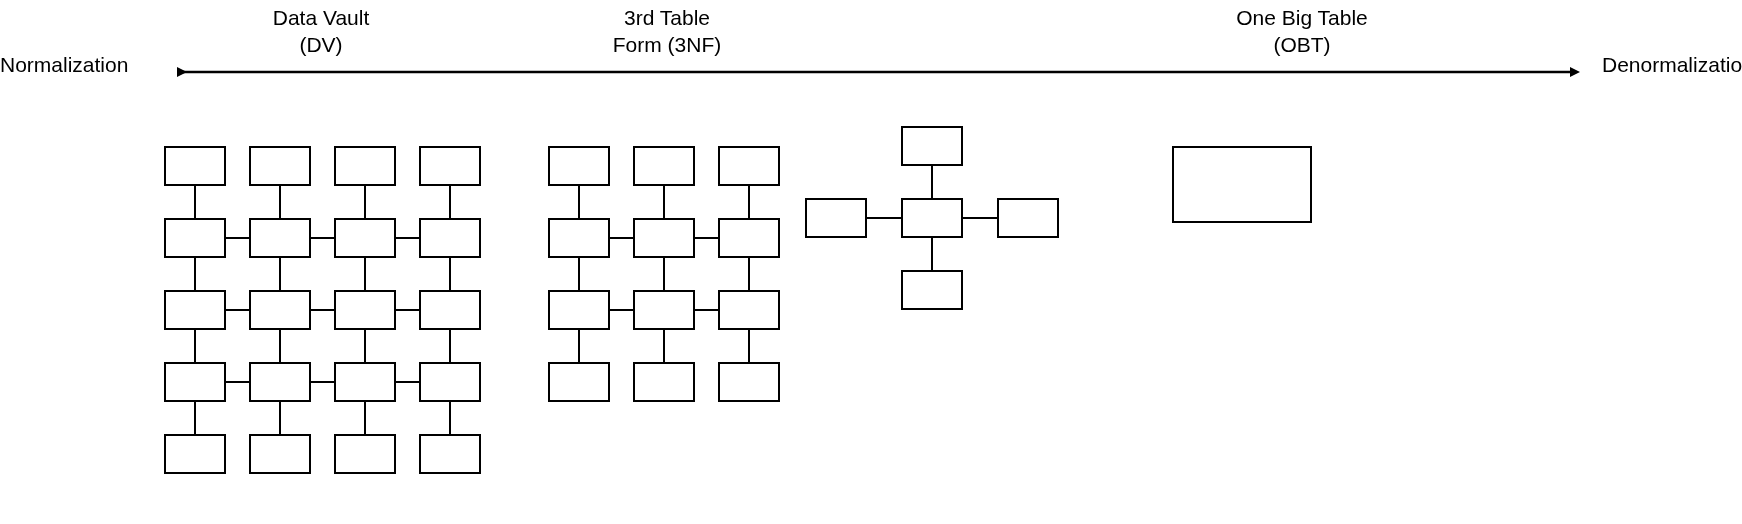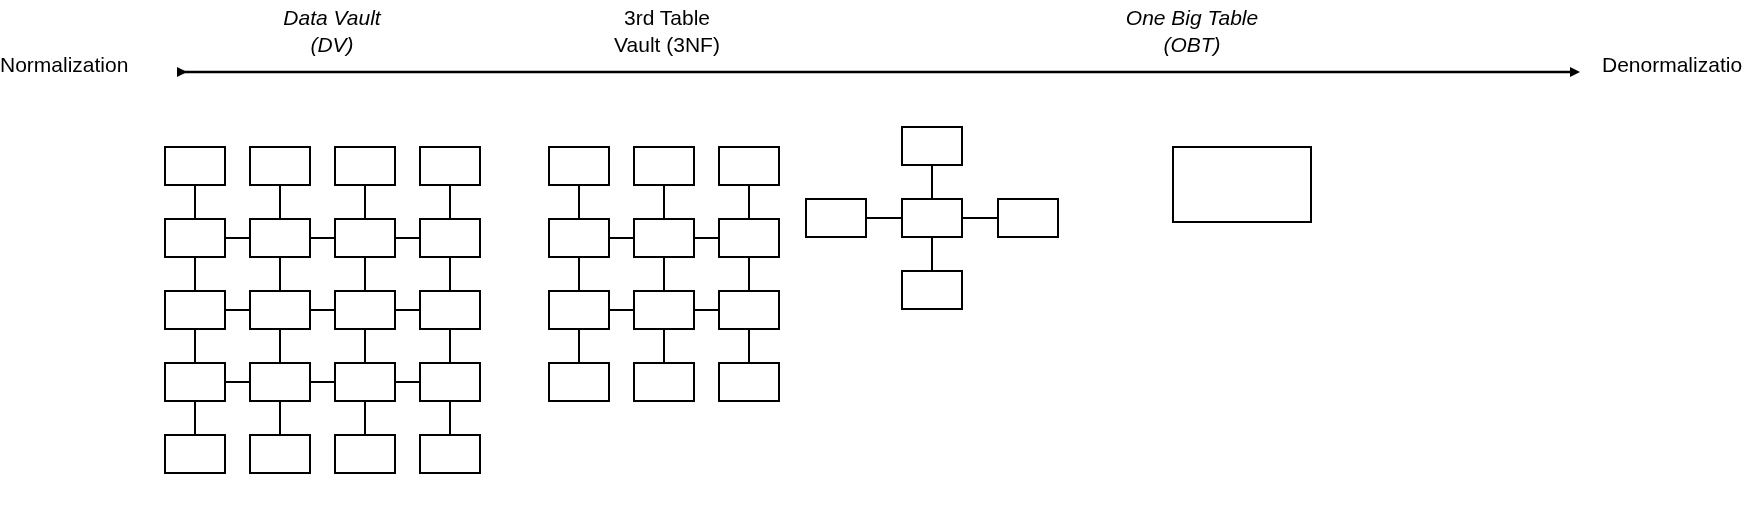--- a/index.html
+++ b/index.html
@@ -83,29 +83,29 @@
       <marker id="arrowR" markerWidth="12" markerHeight="12" refX="0" refY="5" orient="auto" markerUnits="userSpaceOnUse">
         <path d="M0,0 L0,10 L10,5 z" fill="#000"></path>
       </marker>
     </defs>
     <line id="axis-line" x1="177" y1="72" x2="1570" y2="72" stroke="#000" stroke-width="2.6" marker-start="url(#arrowL)" marker-end="url(#arrowR)"></line>
   </svg>
 
   <div class="axis-label" id="axis-label-left">Normalization</div>
   <div class="axis-label" id="axis-label-right">Denormalization</div>
 
-  <div class="stage-label" style="left:332px; top:4px;font-style:italic;">
+  <div class="stage-label" style="left:321px; top:4px;">
     <span>Data Vault</span>
     <span class="l2">(DV)</span>
   </div>
   <div class="stage-label" style="left:667px; top:4px;">
     <span>3rd Table</span>
-    <span class="l2">Vault (3NF)</span>
+    <span class="l2">Form (3NF)</span>
   </div>
-  <div class="stage-label" style="left:1192px; top:4px;font-style:italic;">
+  <div class="stage-label" style="left:1302px; top:4px;">
     <span>One Big Table</span>
     <span class="l2">(OBT)</span>
   </div>
 
   <div id="schemas">
       <div class="node" style="left: 164px; top: 146px; width: 62px; height: 40px;"></div>
       <div class="node" style="left: 249px; top: 146px; width: 62px; height: 40px;"></div>
       <div class="node" style="left: 334px; top: 146px; width: 62px; height: 40px;"></div>
       <div class="node" style="left: 419px; top: 146px; width: 62px; height: 40px;"></div>
       <div class="node" style="left: 164px; top: 218px; width: 62px; height: 40px;"></div>

